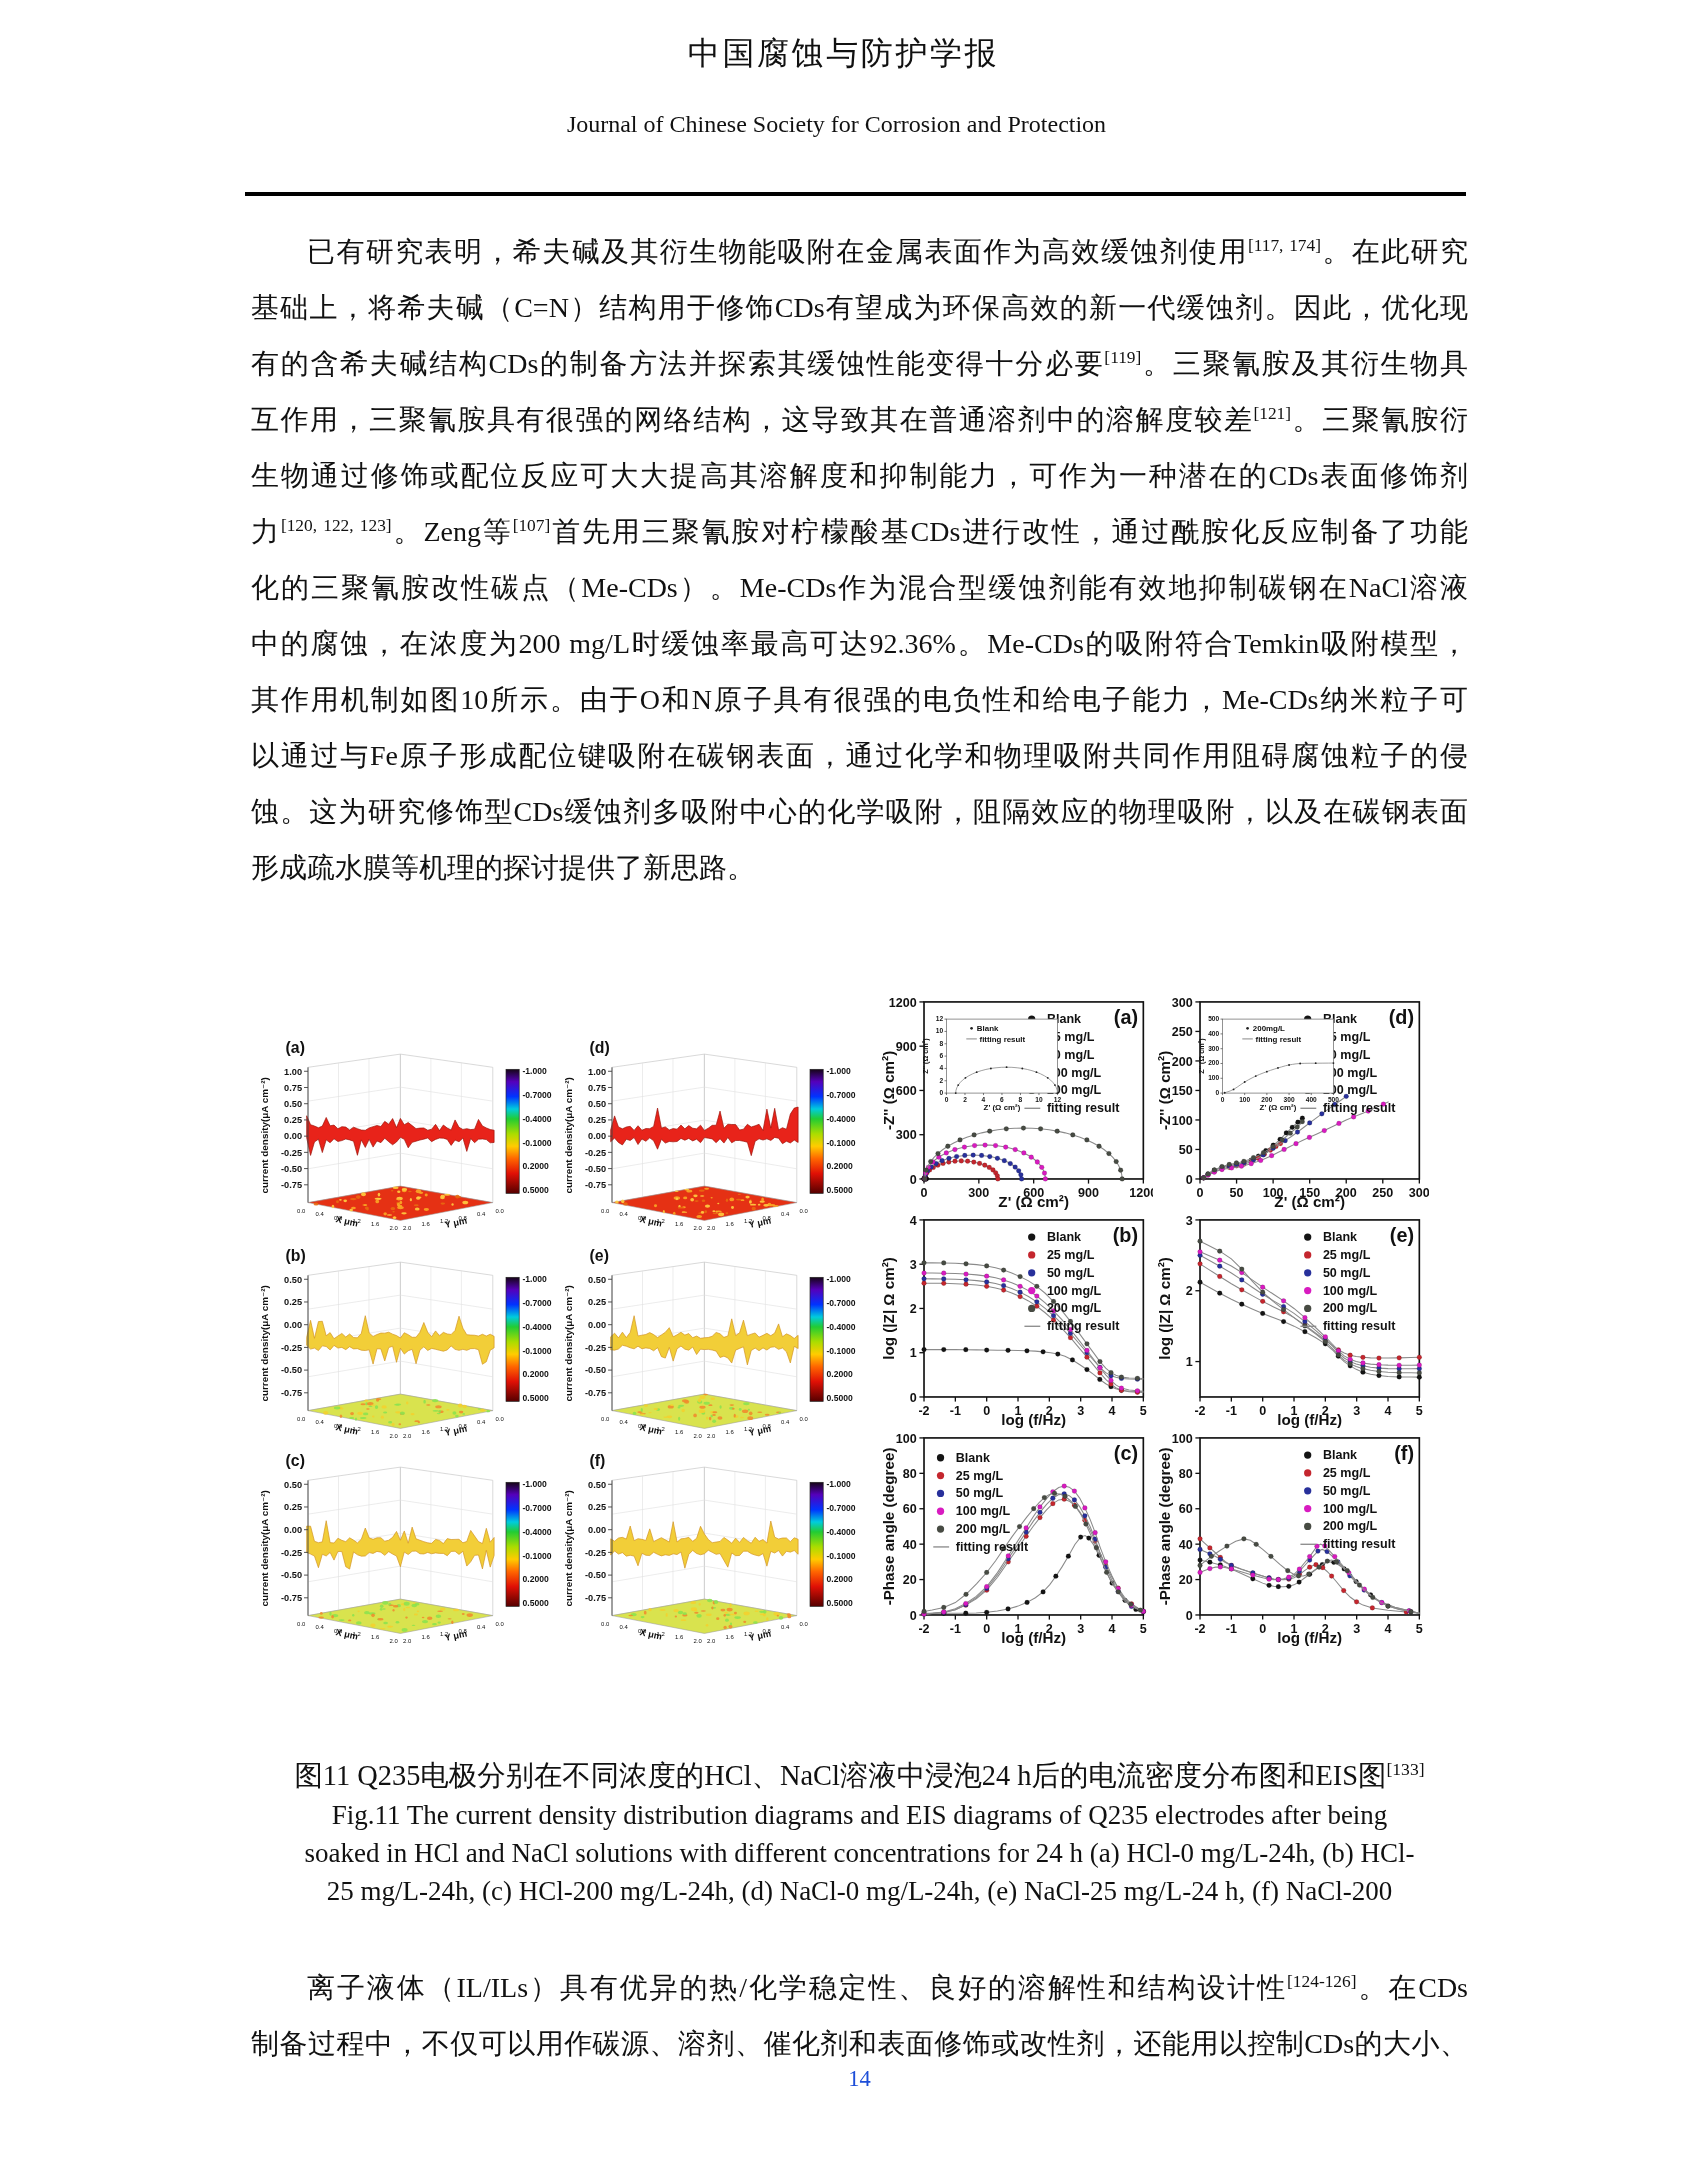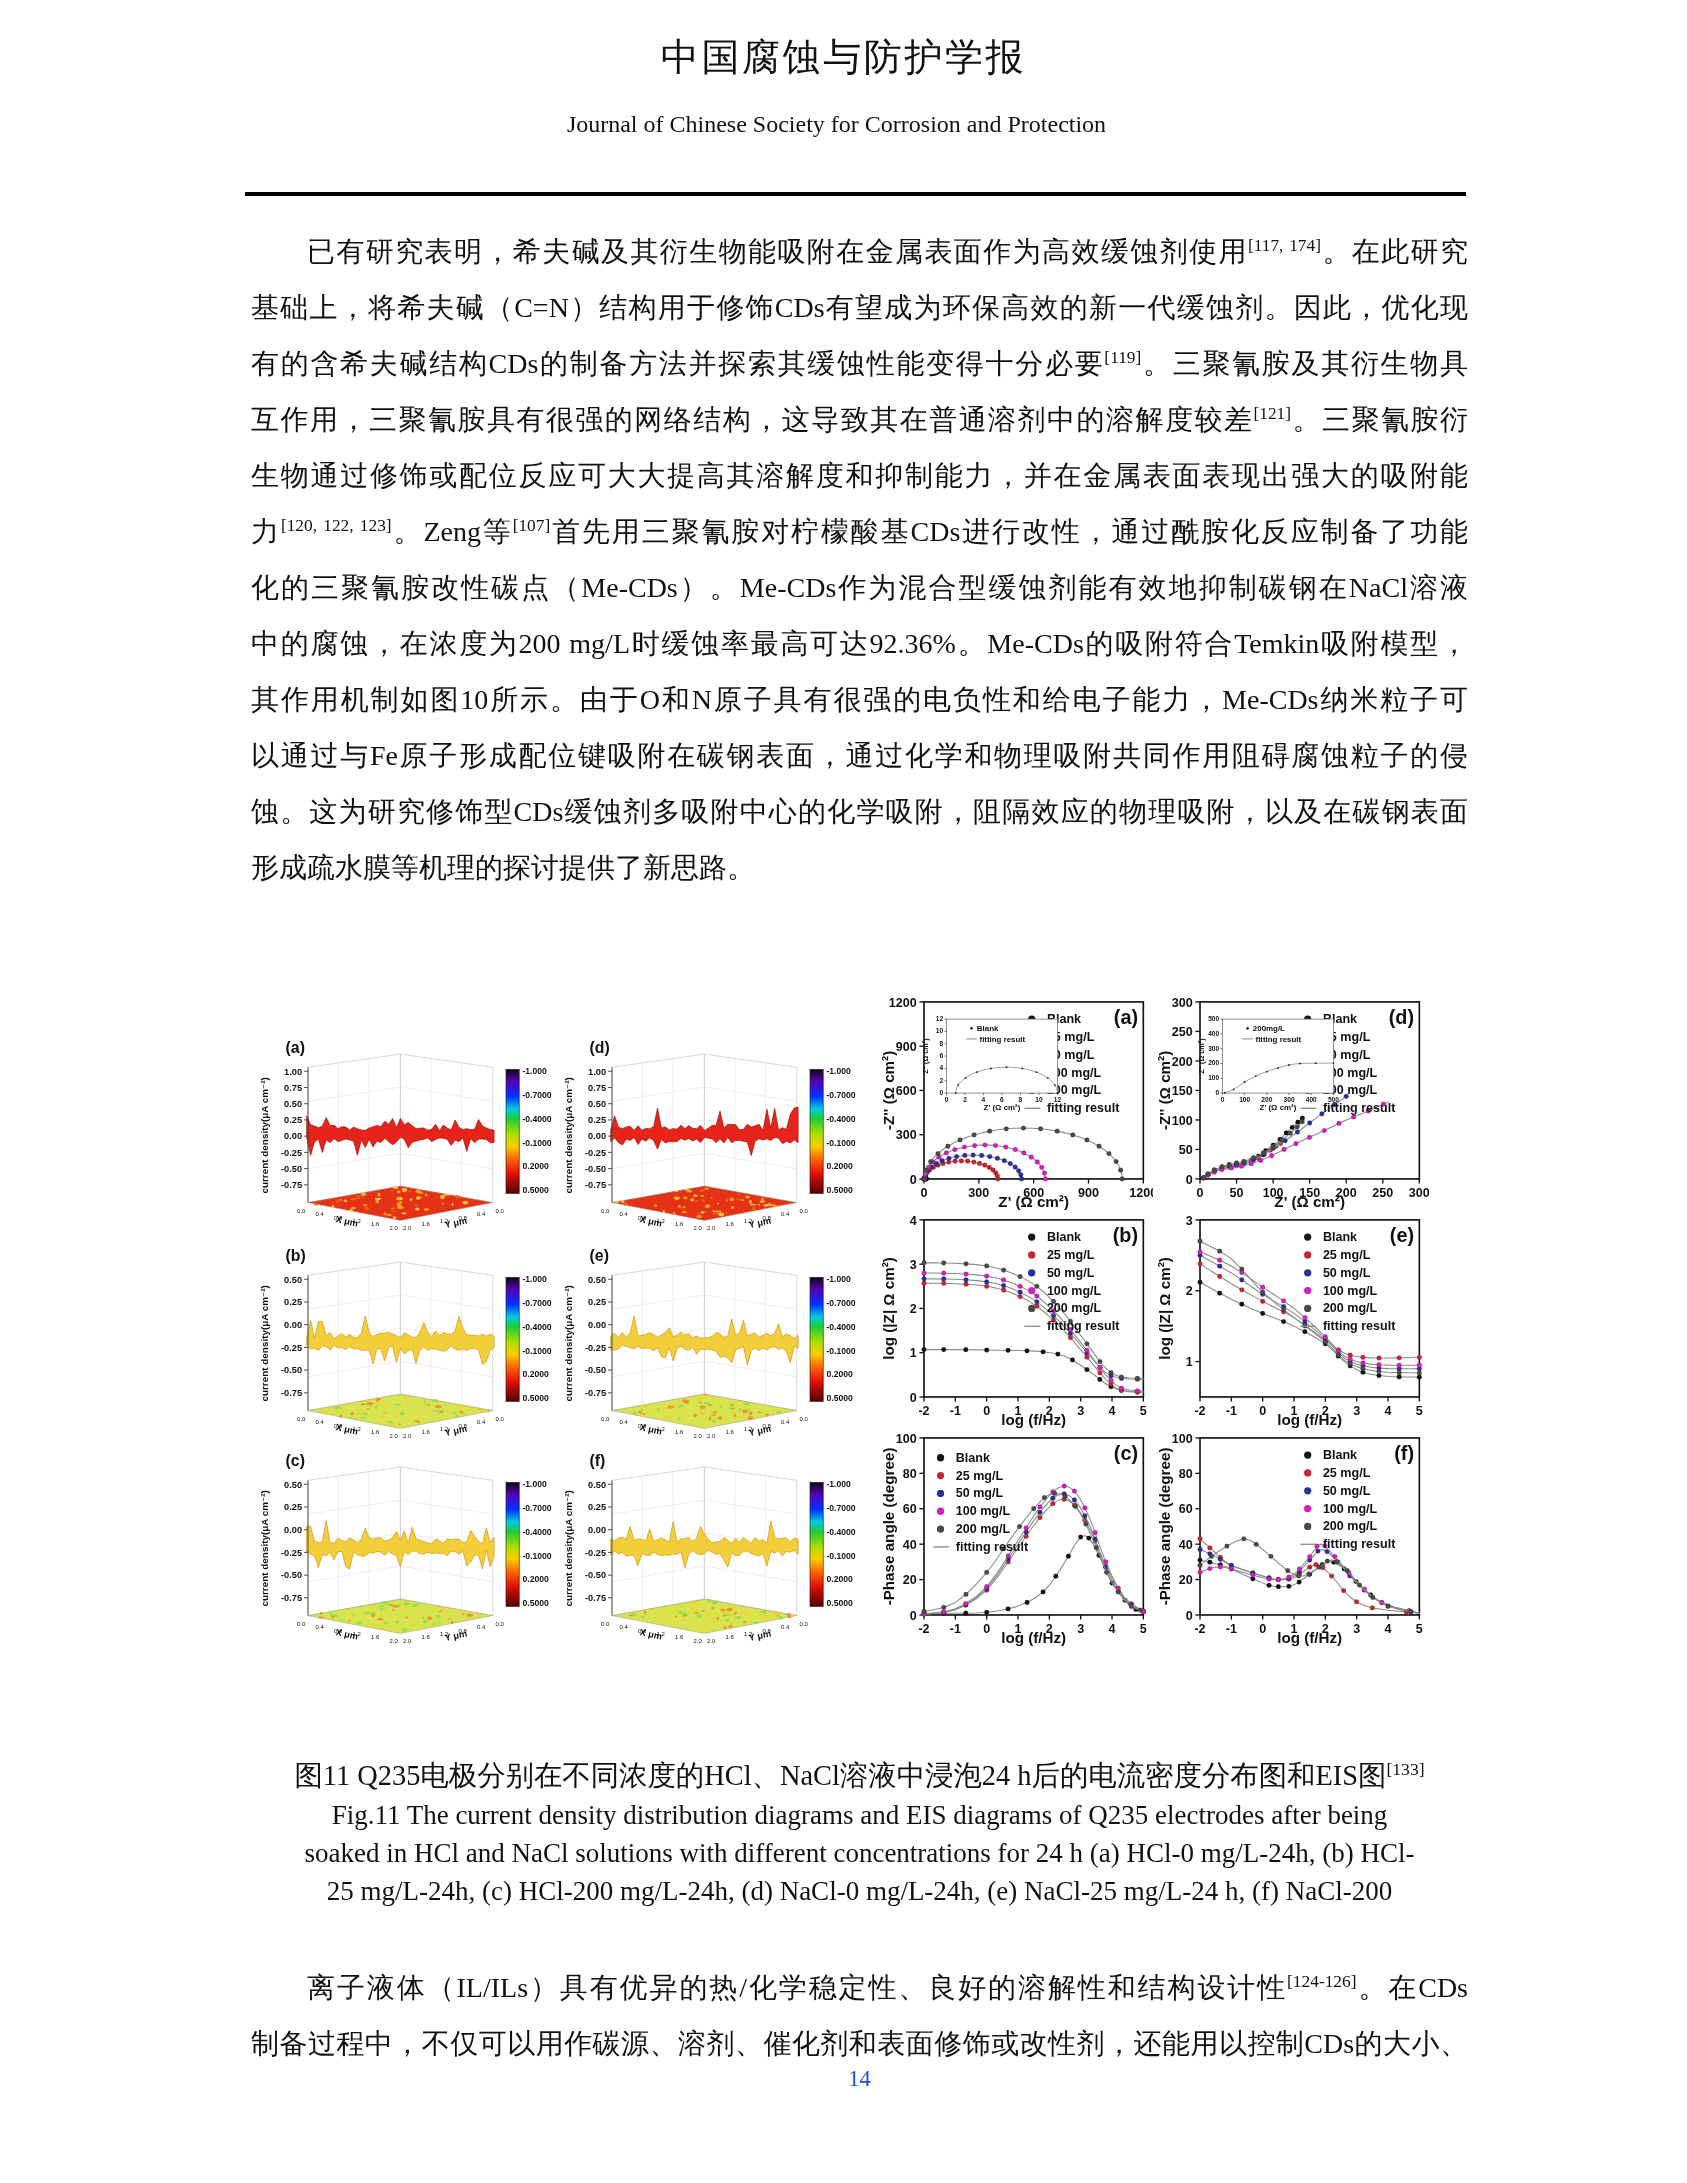--- a/index.html
+++ b/index.html
@@ -1,19 +1,19 @@
 <!DOCTYPE html>
 <html style="font-size:10.6px"><head>
 <meta charset="utf-8">
 <style>
   html,body{margin:0;padding:0;background:#ffffff;}
   #page{position:relative;width:1687px;height:2183px;background:#fff;overflow:hidden;
         font-family:"Liberation Serif","DejaVu Serif",serif;color:#111;}
   .center{text-align:center;}
-  #journal-title-cn{position:absolute;left:0;top:32px;width:1687px;font-size:38px;letter-spacing:2.6px;}
+  #journal-title-cn{position:absolute;left:0;top:32px;width:1687px;font-size:32px;letter-spacing:2.6px;}
   #journal-title-en{position:absolute;left:0;top:111px;width:1673px;font-size:24px;}
   #header-rule{position:absolute;left:245px;top:192px;width:1221px;height:4px;background:#000;}
   .textblock{position:absolute;left:251px;width:1217px;}
   .bline{font-size:28px;line-height:56px;height:56px;white-space:nowrap;
          text-align:justify;text-align-last:justify;}
   .bline.indent{text-indent:56px;}
   .bline.plain{text-align:left;text-align-last:left;}
   sup{font-size:0.62em;line-height:0;}
   #para-1{top:224px;}
   #para-2{top:1960px;}
@@ -32,21 +32,21 @@
 <div id="page">
   <div id="journal-title-cn" class="center">中国腐蚀与防护学报</div>
   <div id="journal-title-en" class="center">Journal of Chinese Society for Corrosion and Protection</div>
   <div id="header-rule"></div>
 
   <div id="para-1" class="textblock">
       <div class="bline indent">已有研究表明，希夫碱及其衍生物能吸附在金属表面作为高效缓蚀剂使用<sup>[117, 174]</sup>。在此研究</div>
       <div class="bline">基础上，将希夫碱（C=N）结构用于修饰CDs有望成为环保高效的新一代缓蚀剂。因此，优化现</div>
       <div class="bline">有的含希夫碱结构CDs的制备方法并探索其缓蚀性能变得十分必要<sup>[119]</sup>。三聚氰胺及其衍生物具</div>
       <div class="bline">互作用，三聚氰胺具有很强的网络结构，这导致其在普通溶剂中的溶解度较差<sup>[121]</sup>。三聚氰胺衍</div>
-      <div class="bline">生物通过修饰或配位反应可大大提高其溶解度和抑制能力，并在金属表面表现出强大的吸附能</div>
+      <div class="bline">生物通过修饰或配位反应可大大提高其溶解度和抑制能力，可作为一种潜在的CDs表面修饰剂</div>
       <div class="bline">力<sup>[120, 122, 123]</sup>。Zeng等<sup>[107]</sup>首先用三聚氰胺对柠檬酸基CDs进行改性，通过酰胺化反应制备了功能</div>
       <div class="bline">化的三聚氰胺改性碳点（Me-CDs）。Me-CDs作为混合型缓蚀剂能有效地抑制碳钢在NaCl溶液</div>
       <div class="bline">中的腐蚀，在浓度为200 mg/L时缓蚀率最高可达92.36%。Me-CDs的吸附符合Temkin吸附模型，</div>
       <div class="bline">其作用机制如图10所示。由于O和N原子具有很强的电负性和给电子能力，Me-CDs纳米粒子可</div>
       <div class="bline">以通过与Fe原子形成配位键吸附在碳钢表面，通过化学和物理吸附共同作用阻碍腐蚀粒子的侵</div>
       <div class="bline">蚀。这为研究修饰型CDs缓蚀剂多吸附中心的化学吸附，阻隔效应的物理吸附，以及在碳钢表面</div>
       <div class="bline plain">形成疏水膜等机理的探讨提供了新思路。</div>
     </div>
 
   <div id="figure-11">

